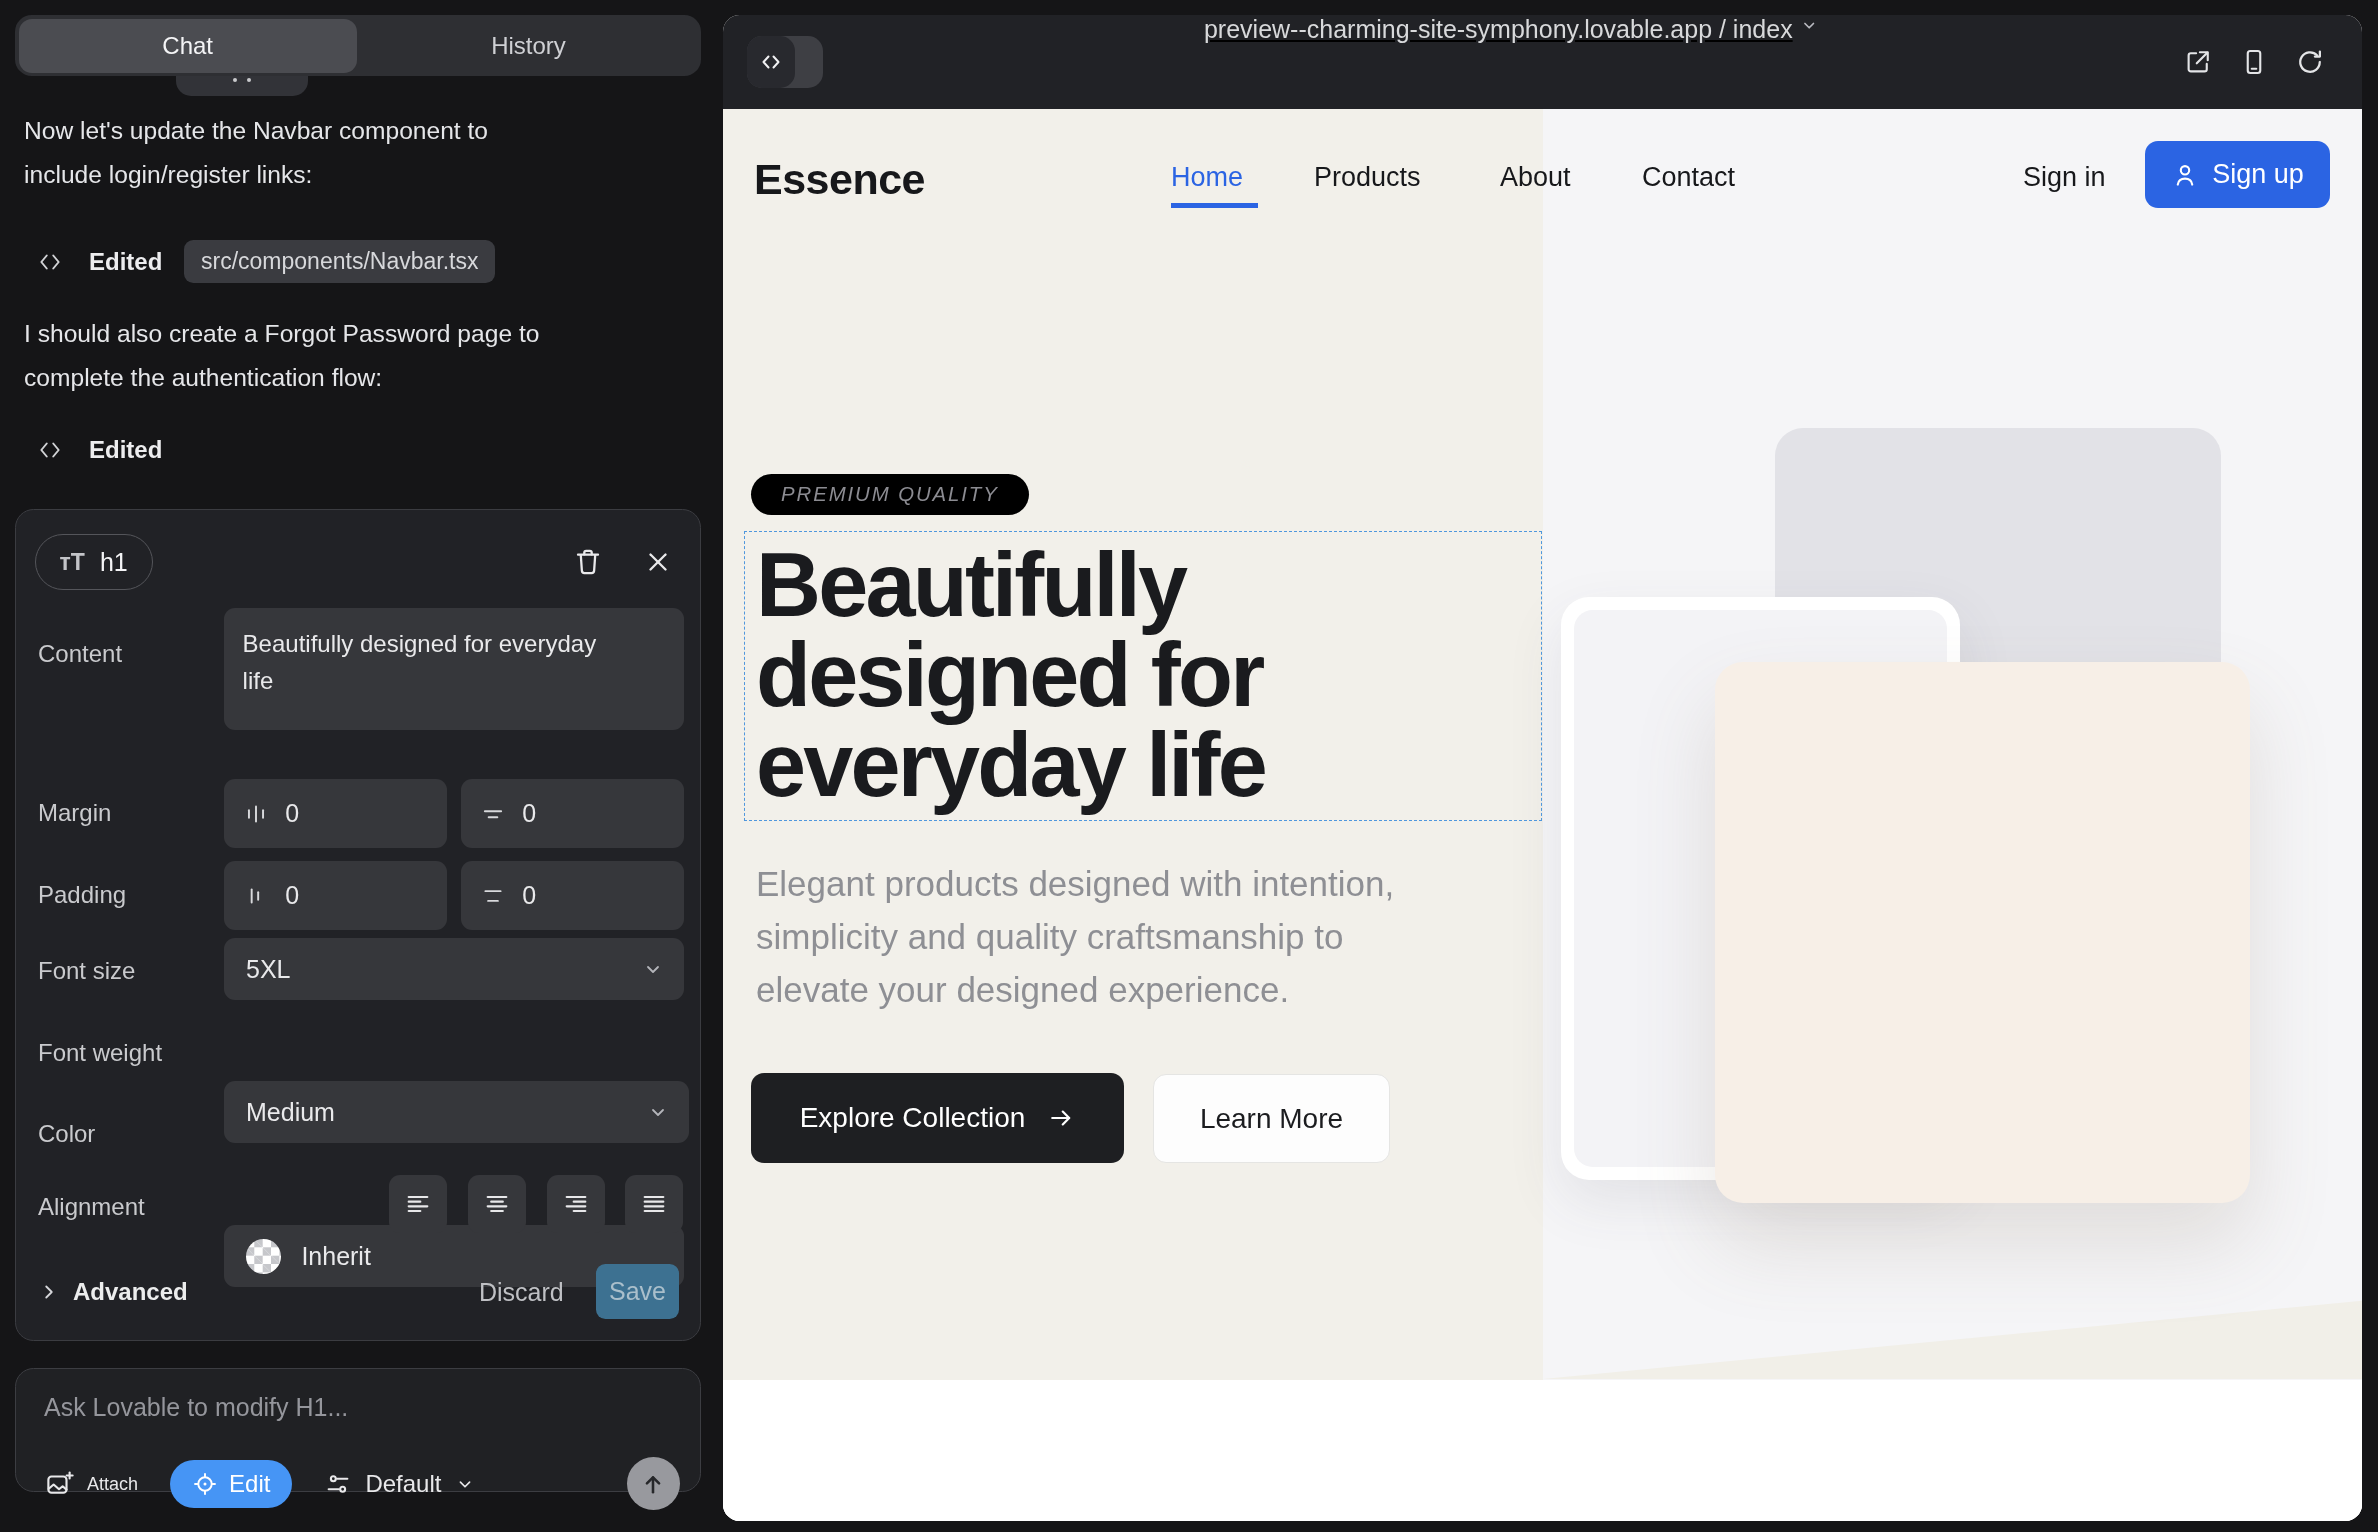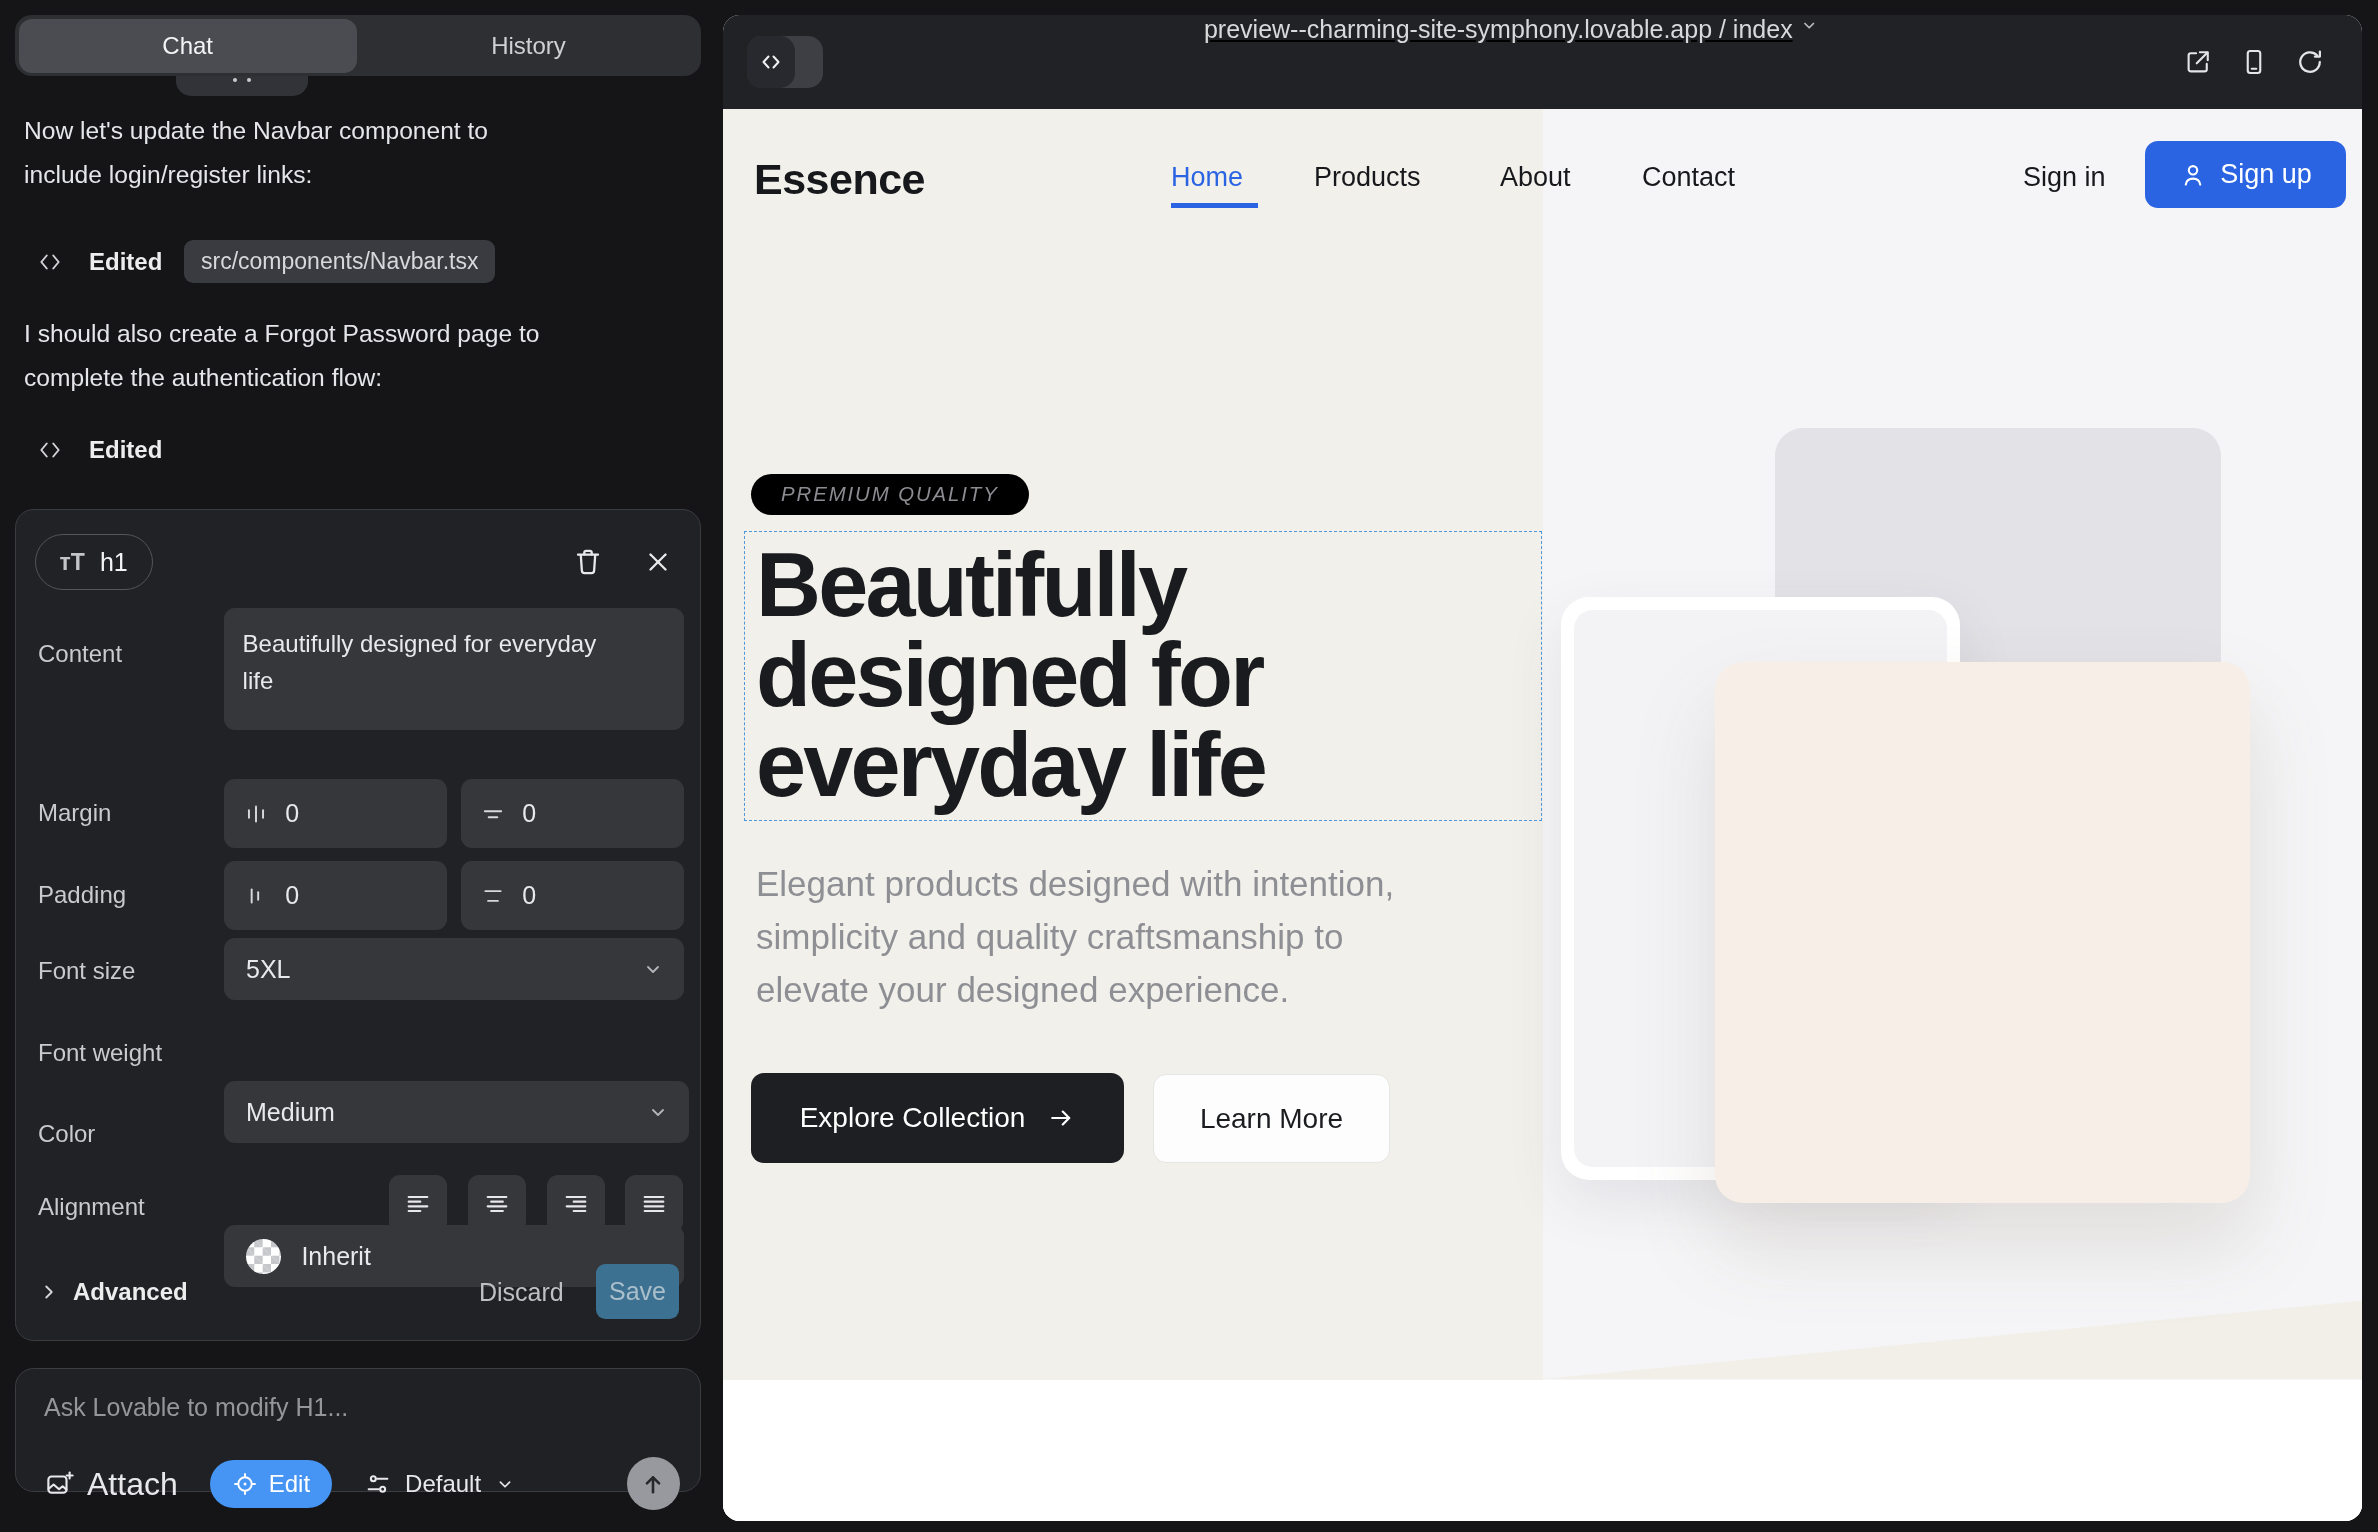--- a/index.html
+++ b/index.html
@@ -46,21 +46,21 @@
   .align-btn { width:58px; height:58px; background:#36373b; border-radius:11px; display:flex; align-items:center; justify-content:center; color:#e8e8ea;}
   .advanced { display:flex; align-items:center; gap:13px; color:#eceded; font-size:24px; font-weight:600; }
   .discard { color:#bfc0c4; font-size:25px; }
   .save-btn { width:83px; height:55px; border-radius:9.3px; background:#3d7191; color:#aabfcb; font-size:25px;
               display:flex; align-items:center; justify-content:center; }
 
   
   .composer { left:15px; top:1368px; width:686px; height:124px; background:#202124; border:1.4px solid #3c3d42; border-radius:18.6px; }
   .placeholder { left:28px; top:24px; color:#95969c; font-size:25px; }
   .composer-row { left:0; top:89px; width:686px; height:52px; display:flex; align-items:center; }
-  .attach { display:flex; align-items:center; gap:13px; color:#e8e8ea; font-size:32px; margin-left:28px; }
+  .attach { display:flex; align-items:center; gap:13px; color:#e8e8ea; font-size:18px; margin-left:28px; }
   .edit-pill { margin-left:32px; height:48px; padding:0 22px; border-radius:927px; background:#4695f5; color:#ffffff;
                display:flex; align-items:center; gap:11px; font-size:24px; }
   .default-group { margin-left:32px; display:flex; align-items:center; gap:13px; color:#e8e8ea; font-size:24px; }
   .send-btn { position:absolute; right:20.4px; top:88px; width:53px; height:53px; border-radius:50%; background:#98999e;
               display:flex; align-items:center; justify-content:center; color:#26272a; }
 
   
   .preview { left:723px; top:15px; width:1639px; height:1506px; border-radius:16.7px; overflow:hidden; background:#ffffff; }
   .chrome { left:0; top:0; width:1639px; height:94px; background:#212226; }
   .code-toggle { left:24px; top:21.3px; width:76px; height:52px; background:#3e3f44; border-radius:15px; }
@@ -75,21 +75,21 @@
   .bg-gray  { left:820px; top:0; width:819px; height:1271px; background:#f5f5f7; }
   .wedge { left:820px; top:1185px; width:819px; height:85px; background:#f1efe8;
            clip-path:polygon(0 100%, 100% 8%, 100% 100%); }
   .strip { left:0; top:1271px; width:1639px; height:142px; background:#ffffff; }
 
   .logo { left:31px; top:46px; font-size:43px; font-weight:700; color:#17181b; letter-spacing:-0.5px; }
   .navlink { top:53px; font-size:27px; color:#17181b; }
   .navlink.active { color:#2b64e3; }
   .home-underline { left:448px; top:94px; width:87px; height:4.6px; background:#2b64e3; }
   .signin { left:1300px; top:53px; font-size:27px; color:#17181b; }
-  .signup { left:1422px; top:32px; width:201px; height:67px; background:#2b64e3; border-radius:13px; color:#ffffff;
+  .signup { left:1422px; top:32px; width:185px; height:67px; background:#2b64e3; border-radius:13px; color:#ffffff;
             display:flex; align-items:center; justify-content:center; gap:13px; font-size:27px; }
 
   .badge { left:28px; top:365px; height:41px; padding:0 30px; border-radius:927px; background:#000000;
            display:flex; align-items:center; font-size:20.4px; letter-spacing:1.9px; color:#8c8c92;font-style:italic; }
   .selection-outline { left:21.3px; top:422px; width:798px; height:290px; border:1.9px dashed #4f97dd; }
   .hero-h1 { left:33px; top:431px; font-size:90px; line-height:90px; font-weight:600; color:#1a1b1e; letter-spacing:-2.8px; }
   .hero-p { left:33px; top:748px; font-size:35px; line-height:53px; color:#8e8f94; }
   .cta1 { left:28px; top:964px; width:373px; height:90px; background:#1e1f22; border-radius:13px; color:#ffffff;
           display:flex; align-items:center; justify-content:center; gap:22px; font-size:28px; }
   .cta2 { left:430px; top:965px; width:237px; height:89px; background:#fdfdfd; border:1.4px solid #e5e5e3;

